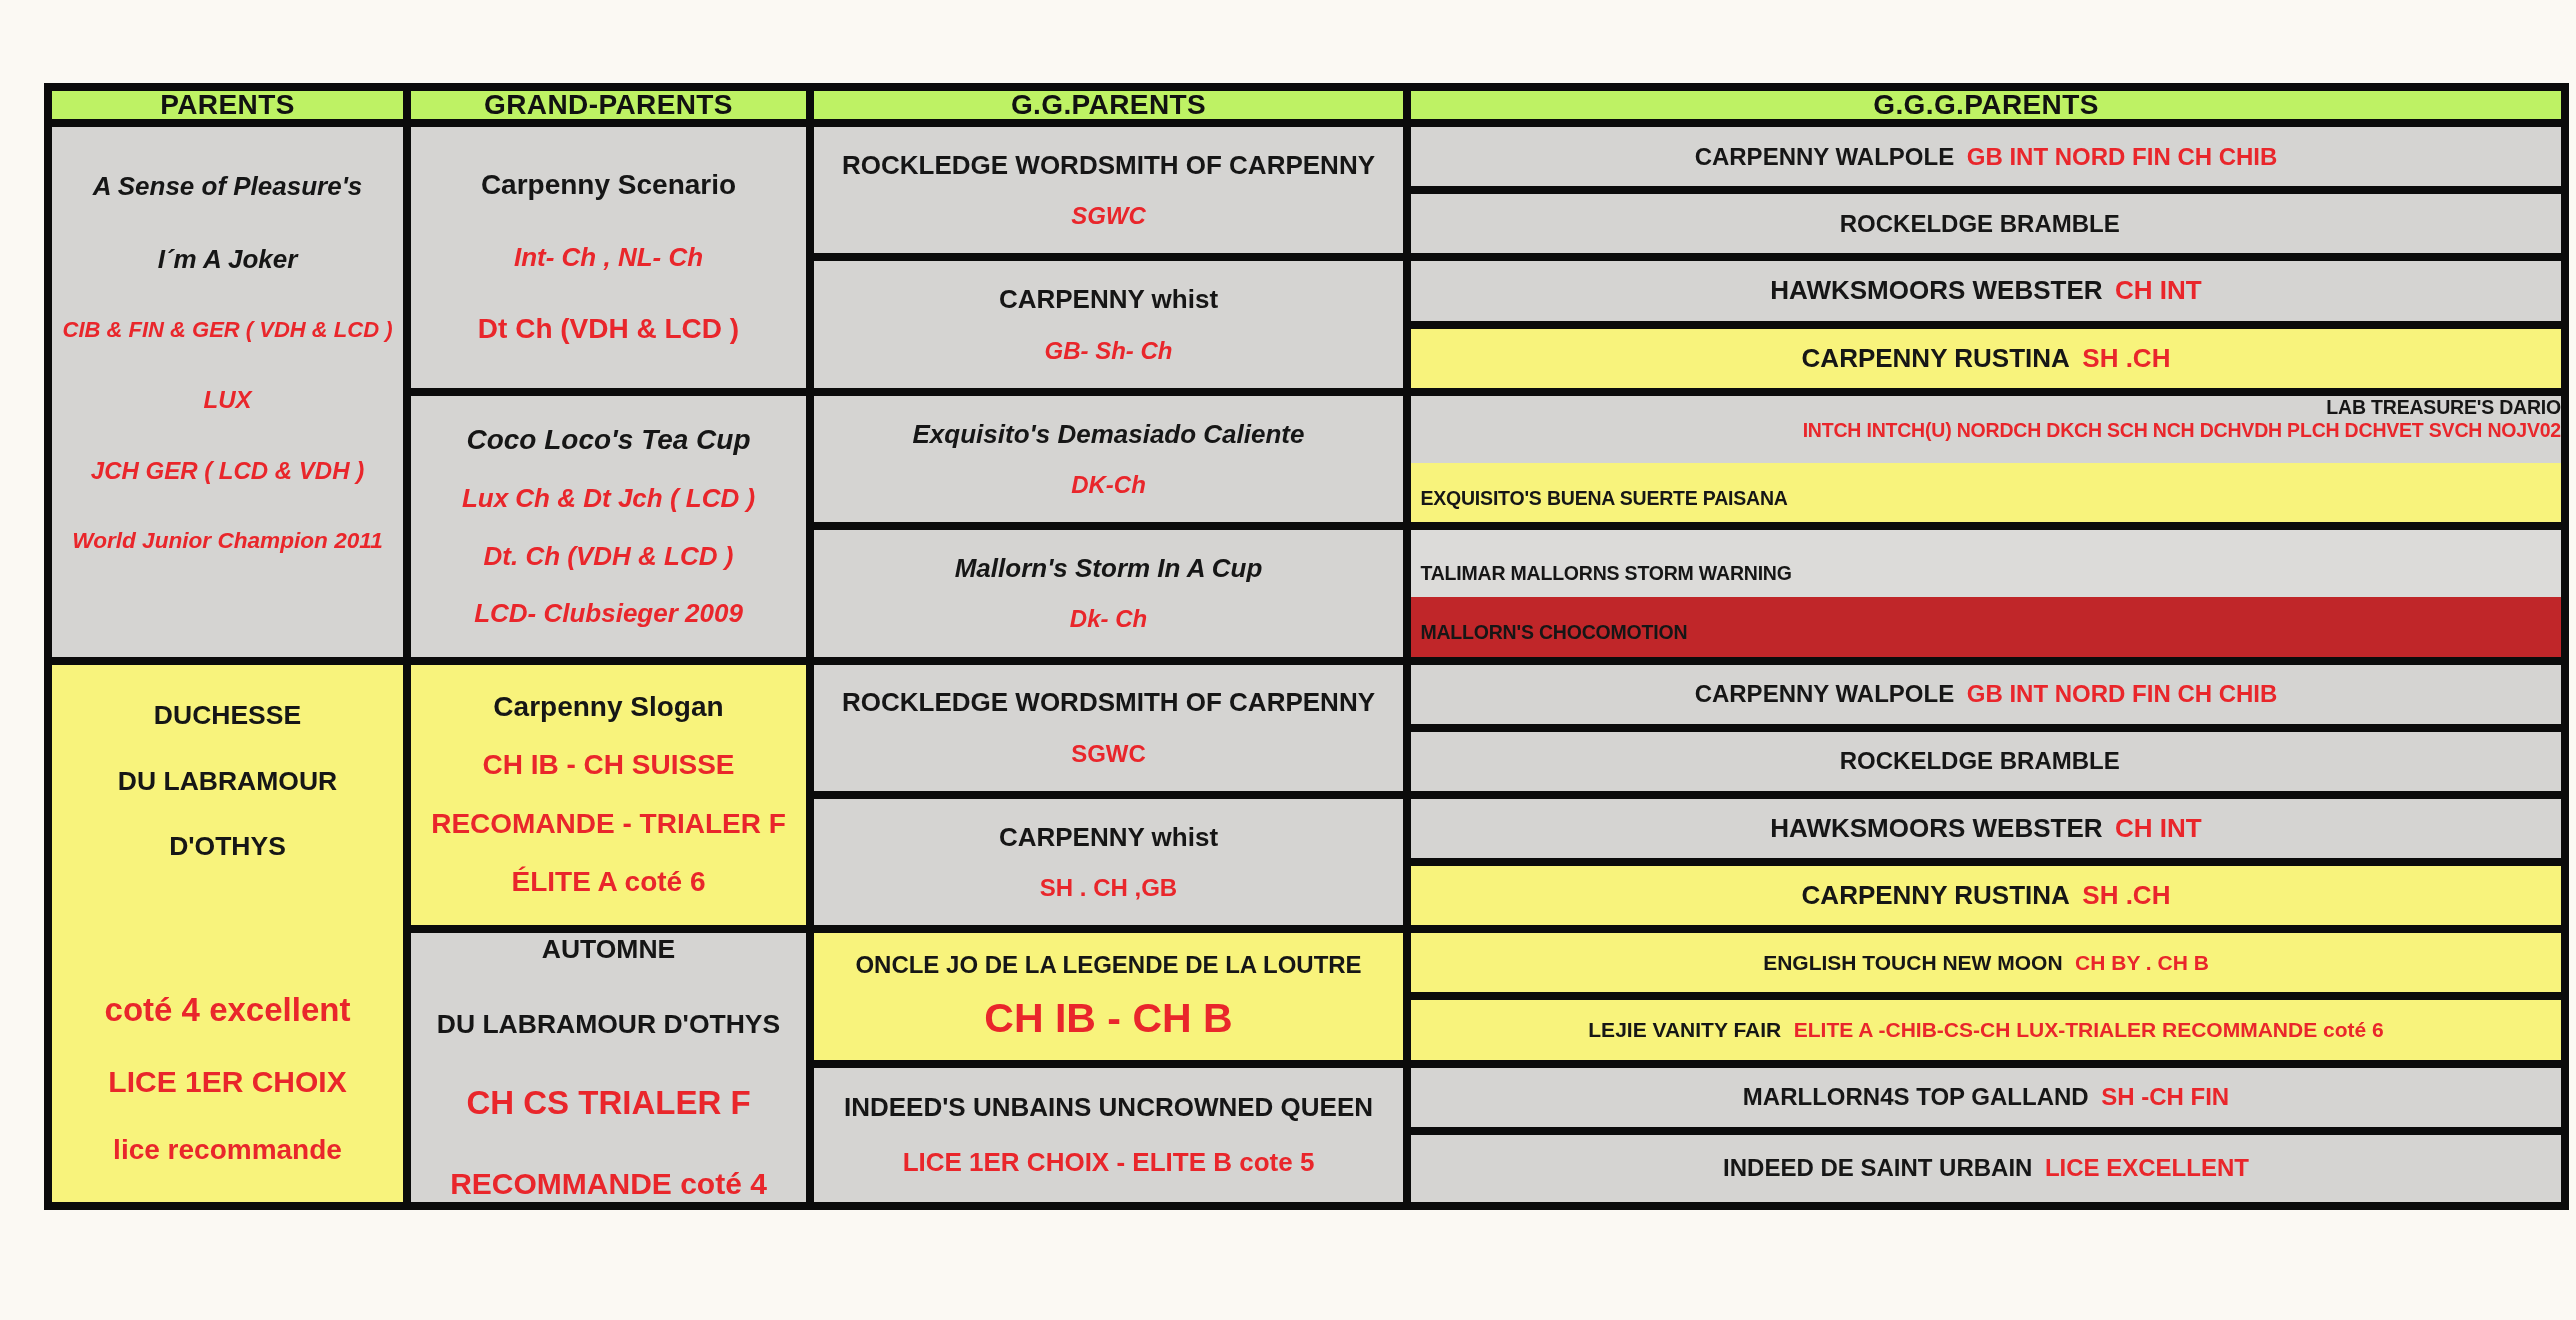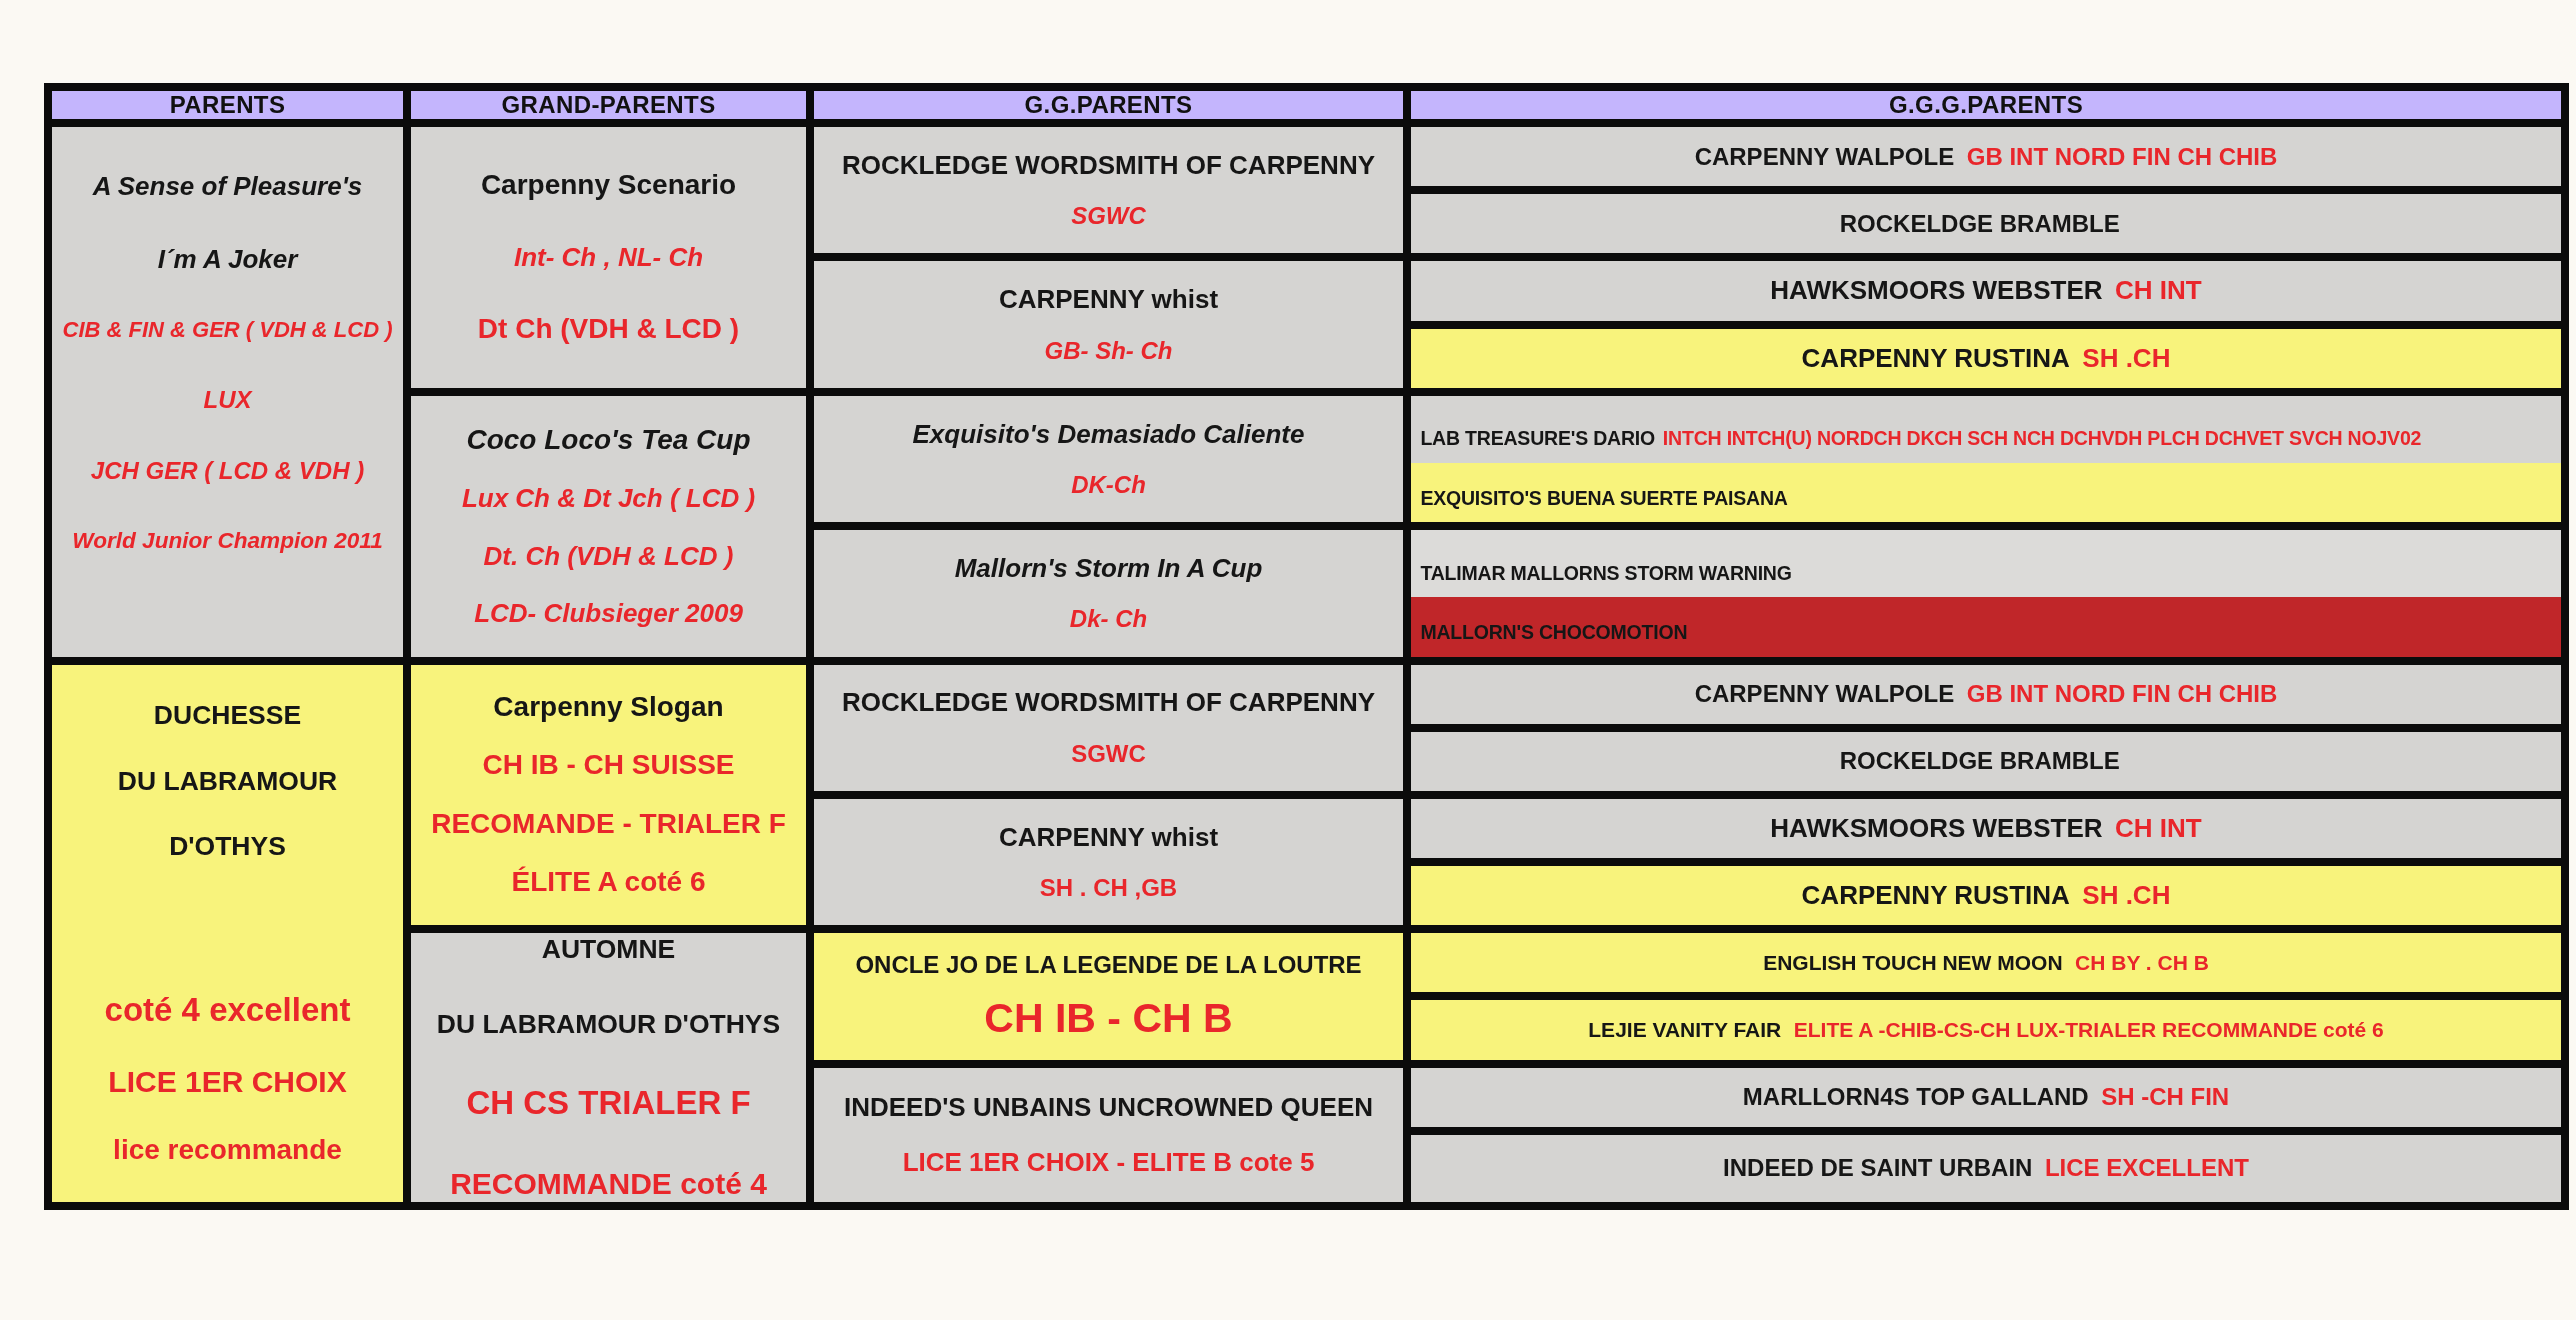--- a/index.html
+++ b/index.html
@@ -13,22 +13,22 @@
     display:grid;grid-template-columns:359px 403px 597px 1fr;
     grid-template-rows:36px repeat(16,1fr);
   }
   .c{box-sizing:border-box;min-width:0;min-height:0;}
   .br{border-right:8.6px solid #0b0b0b;}
   .bb{border-bottom:8.6px solid #0b0b0b;}
   .bg-gray{background:#d5d4d2;}
   .bg-gray2{background:#dcdbd9;}
   .bg-yellow{background:#f8f37c;}
   .bg-red{background:#c02629;}
-  .hdr{background:#c4b5fd;display:flex;align-items:center;justify-content:center;
-       font-size:24px;color:#111;letter-spacing:0.4px;line-height:26.5px;}
+  .hdr{background:#bef264;display:flex;align-items:center;justify-content:center;
+       font-size:28px;color:#111;letter-spacing:0.4px;line-height:26.5px;}
   .stack{display:flex;flex-direction:column;align-items:center;justify-content:space-evenly;text-align:center;}
   .ln{white-space:nowrap;line-height:1.1;}
   .blk{color:#161616;}
   .red{color:#e9262b;}
   .it{font-style:italic;}
   .gap{margin-top:94px;}
   .pad-b{padding-bottom:58px;}.f28{font-size:22px}
   .f29{font-size:22.6px}.f31{font-size:24px}.f33{font-size:26px}
   .f34{font-size:26.5px}.f36{font-size:28px}.f38{font-size:30px}.f42{font-size:33px}.f52{font-size:41px}
   .ggg{display:flex;align-items:center;justify-content:center;white-space:nowrap;
@@ -134,21 +134,21 @@
       <span class="tt"></span>
     </div>
     <div class="c bb bg-gray ggg big" style="grid-column:4;grid-row:4;">
       <span class="nm">HAWKSMOORS WEBSTER</span>
       <span class="tt">CH INT</span>
     </div>
     <div class="c bb bg-yellow ggg big" style="grid-column:4;grid-row:5;">
       <span class="nm">CARPENNY RUSTINA</span>
       <span class="tt">SH .CH</span>
     </div>
-    <div class="c bg-gray ggg sm" style="grid-column:4;grid-row:6;">
+    <div class="c bg-gray ggg sm" style="grid-column:4;grid-row:6;flex-direction:column;">
       <span class="nm">LAB TREASURE'S DARIO</span>
       <span class="tt">INTCH INTCH(U) NORDCH DKCH SCH NCH DCHVDH PLCH  DCHVET SVCH NOJV02</span>
     </div>
     <div class="c bb bg-yellow ggg sm" style="grid-column:4;grid-row:7;">
       <span class="nm">EXQUISITO'S BUENA SUERTE PAISANA</span>
       <span class="tt"></span>
     </div>
     <div class="c bg-gray2 ggg sm" style="grid-column:4;grid-row:8;">
       <span class="nm">TALIMAR MALLORNS STORM WARNING</span>
       <span class="tt"></span>

